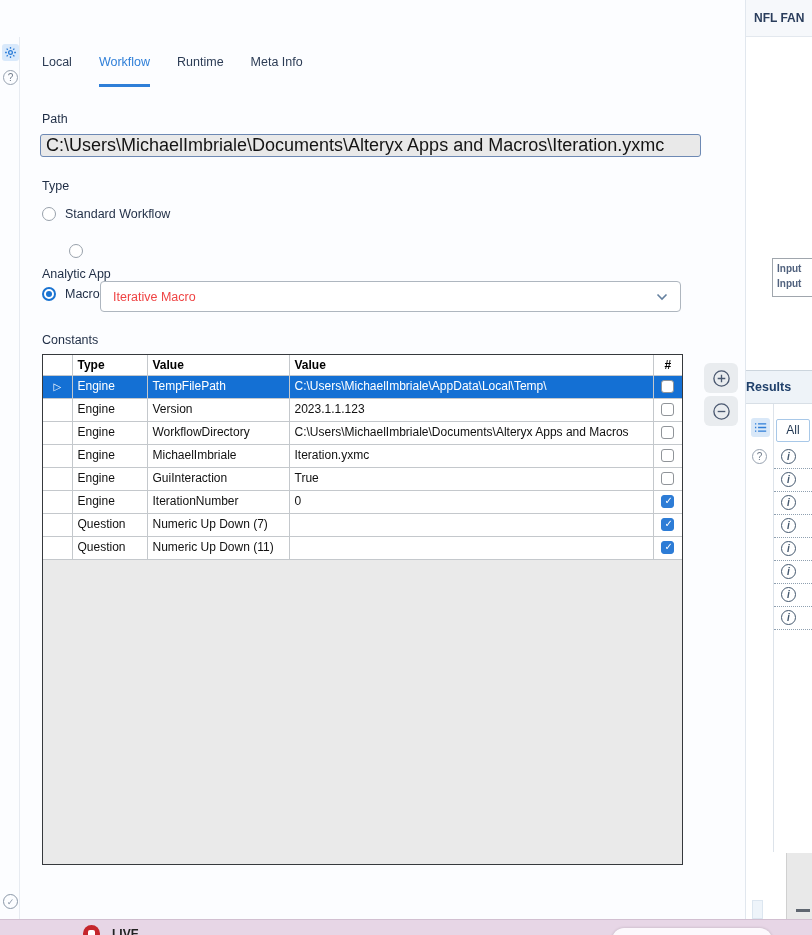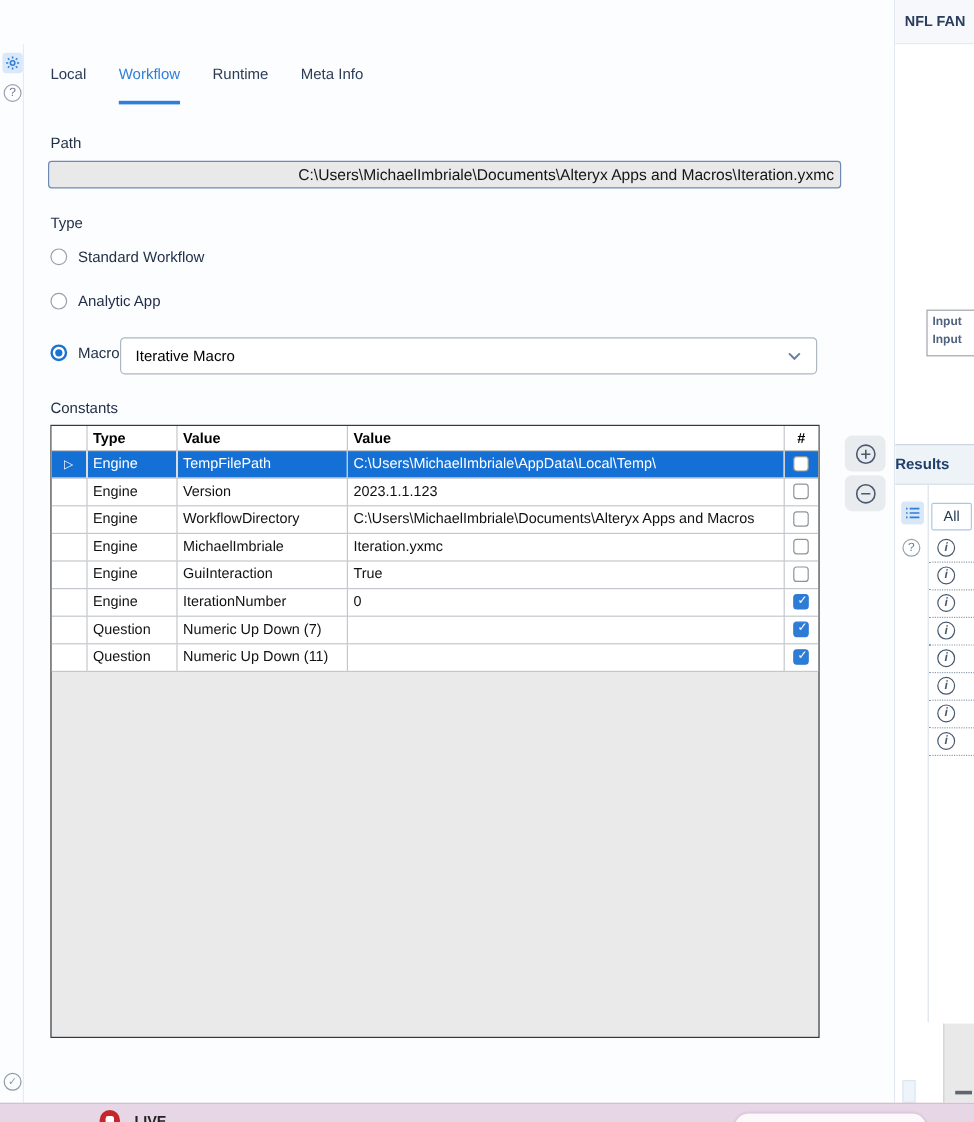--- a/index.html
+++ b/index.html
@@ -25,33 +25,33 @@
 
   .tabs { position:absolute; left:22px; top:18px; height:32px; display:flex; gap:27px; }
   .tab { font-size:12.5px; color:#2c3c55; padding-bottom:10px; border-bottom:3px solid transparent; cursor:pointer; white-space:nowrap; }
   .tab.active { color:#2f7fd8; border-bottom-color:#2f7fd8; }
 
   .field-label { position:absolute; left:22px; font-size:12.5px; color:#1f2d45; }
   .lbl-path { top:75px; }
   .lbl-type { top:142px; }
   .lbl-constants { top:296px; }
 
-  .path-input { position:absolute; left:20px; top:97px; width:661px; height:23px; background:#e9e9e9; border:1px solid #6d89b4; border-radius:3px; font-family:inherit; font-size:13px; color:#141414; padding:0 5px;text-align:right; }
+  .path-input { position:absolute; left:20px; top:97px; width:661px; height:23px; background:#e9e9e9; border:1px solid #6d89b4; border-radius:3px; font-family:inherit; font-size:18px; color:#141414; padding:0 5px; }
 
   .radio-row { position:absolute; left:22px; display:flex; align-items:center; gap:9px; cursor:pointer; }
   .radio-row:nth-child(1) { top:170px; }
-  .radio-row:nth-child(2) { top:207px; }
+  .radio-row:nth-child(2) { top:207px;flex-direction:column; }
   .radio-row:nth-child(3) { top:250px; }
   .radio { width:14px; height:14px; border:1px solid #98a1ab; border-radius:50%; background:#fff; position:relative; flex:0 0 auto; }
   .radio.on { border:2px solid #1a73d1; }
   .radio.on::after { content:''; position:absolute; inset:2px; background:#1a73d1; border-radius:50%; }
   .radio-label { font-size:12.5px; color:#1f2d45; }
 
   .dropdown { position:absolute; left:80px; top:244px; width:581px; height:31px; background:#fff; border:1px solid #aeb6bf; border-radius:4px; display:flex; align-items:center; padding:0 12px; cursor:pointer; }
-  .dropdown .val { font-size:12.5px; color:#000000; flex:1; }
+  .dropdown .val { font-size:12.5px; color:#ef4444; flex:1; }
 
   
   .table-box { position:absolute; left:22px; top:317px; width:641px; height:511px; background:#eaeaea; border:1px solid #36393d; overflow:hidden; }
   table.constants { border-collapse:collapse; width:100%; table-layout:fixed; background:#fff; }
   table.constants th { height:20px; font-size:12px; font-weight:bold; color:#000; text-align:left; padding:0 5px; border-right:1px solid #c4c8cc; border-bottom:1px solid #c4c8cc; background:#fff; }
   table.constants th:last-child { text-align:center; padding:0; }
   table.constants td { height:23px; font-size:12px; color:#111; padding:1px 5px; border-right:1px solid #c4c8cc; border-bottom:1px solid #c4c8cc; background:#fff; line-height:1.25; overflow:hidden; }
   table.constants td:last-child, table.constants th:last-child { border-right:none; }
   tr.sel td { background:#1470d4; color:#fff; }
   .tri { color:#fff; font-size:10px; }

